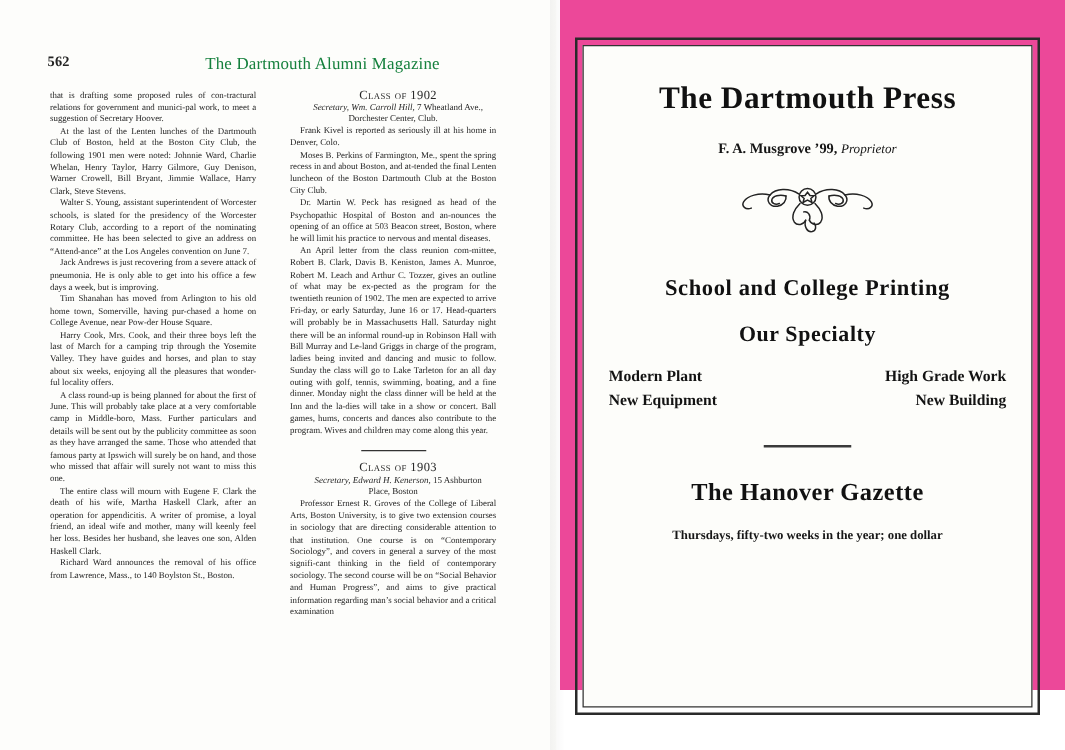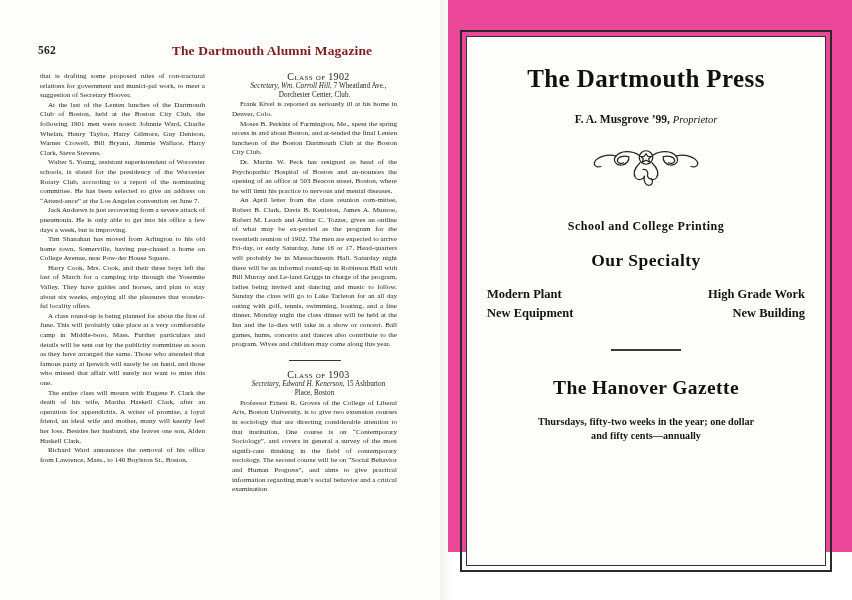--- a/index.html
+++ b/index.html
@@ -33,27 +33,27 @@
   #folio {
     position: absolute;
     left: 0; top: 0;
     font-size: 11.5px;
     font-weight: 700;
     letter-spacing: 0.2px;
     color: #242424;
   }
   #mag-title {
     position: absolute;
-    left: 74px; top: -1px;
+    left: 60px; top: -1px;
     width: 320px;
     text-align: center;
     font-size: 13.5px;
-    font-weight: 700;
+    font-weight: 400;
     letter-spacing: 0.15px;
-    color: #7f1d1d;
+    color: #15803d;
   }
   .col {
     position: absolute;
     top: 72px;
     width: 165px;
     font-size: 7.1px;
     line-height: 9.6px;
     text-align: justify;
     color: #262626;
   }
@@ -138,21 +138,21 @@
     font-style: italic;
     font-size: 10.5px;
   }
   #ornament {
     margin: 22px auto 0 auto;
     width: 120px;
     height: 42px;
   }
   #ad-line1 {
     margin-top: 26px;
-    font-size: 12px;
+    font-size: 18px;
     font-weight: 700;
     letter-spacing: 0.5px;
     color: #111;
   }
   #ad-line2 {
     margin-top: 16px;
     font-size: 17.5px;
     font-weight: 700;
     letter-spacing: 0.5px;
     color: #111;
@@ -286,21 +286,20 @@
               <span class="f-left">New Equipment</span>
               <span class="f-right">New Building</span>
             </div>
           </div>
 
           <div id="mid-rule"></div>
 
           <div id="gazette-title">The Hanover Gazette</div>
           <div id="gazette-sub">
             <div>Thursdays, fifty-two weeks in the year; one dollar</div>
-            <div>and fifty cents—annually</div>
           </div>
 
         </div>
       </div>
     </div>
   </div>
 
 </div>
 
 </body></html>

